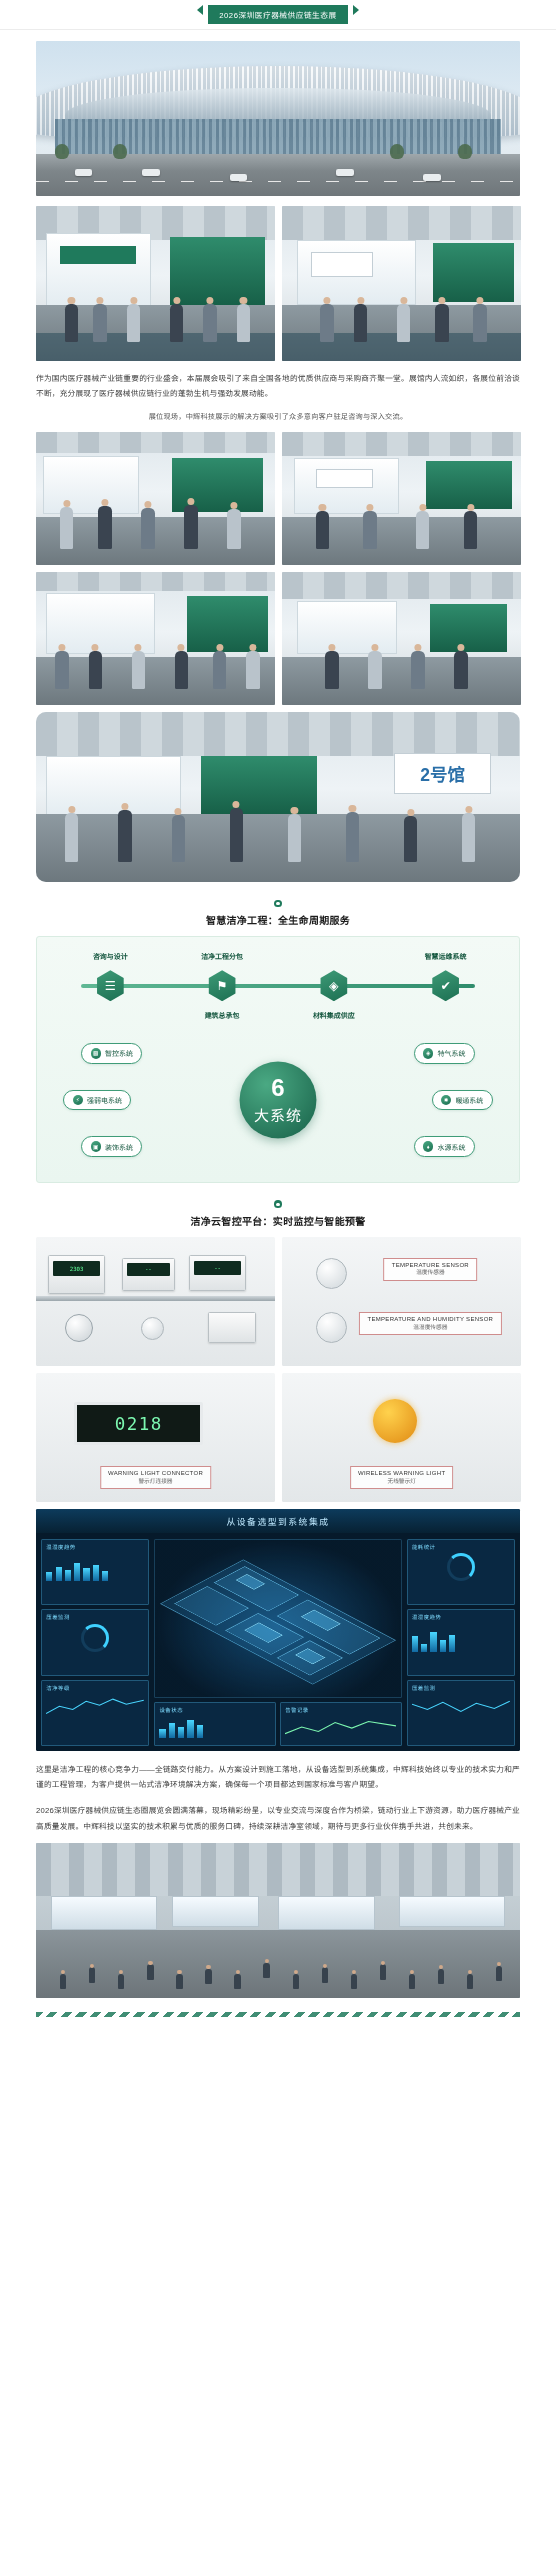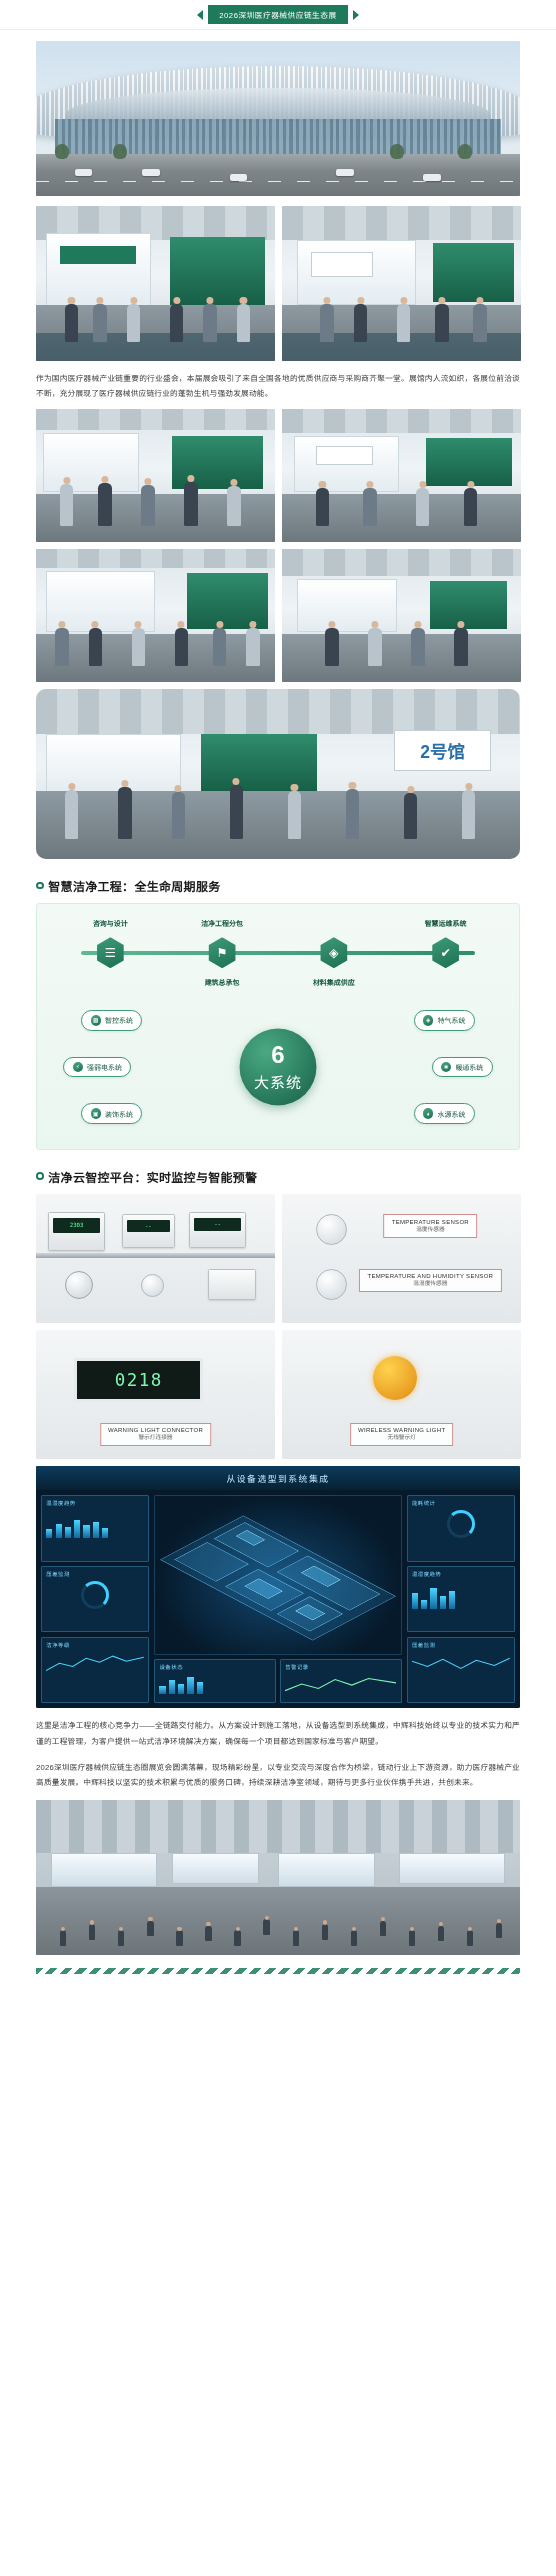--- a/index.html
+++ b/index.html
@@ -15,21 +15,21 @@
     width: 556px;
     height: 30px;
     background: #ffffff;
     display: flex;
     align-items: center;
     justify-content: center;
     border-bottom: 0.5px solid #ececec;
   }
   .top-banner-inner {
     display: flex;
-    align-items: center;
+    align-items: flex-start;
     gap: 5.2px;
   }
   .tb-arrow {
     width: 0; height: 0;
     border-top: 5.7px solid transparent;
     border-bottom: 5.7px solid transparent;
   }
   .tb-arrow.left { border-right: 6.7px solid #1f7a5c; }
   .tb-arrow.right { border-left: 6.7px solid #1f7a5c; }
   .tb-chip {
@@ -188,23 +188,24 @@
     position:absolute; background:#ffffff; border:0.5px solid #c3ced5;
   }
 
   
   .sec-head {
     width: 484px;
     margin: 17.5px 0 0 0;
     display: flex;
     align-items: center;
     gap: 4.6px;
-    font-size: 12px;
+    font-size: 10px;
     color: #1d1d1d;
     font-weight: bold;
+    flex-direction: column;
   }
   .sec-head .dot {
     width: 7.7px; height: 7.7px; border-radius: 50%;
     background: #1f7a5c;
     position: relative; flex: none;
   }
   .sec-head .dot:after {
     content:""; position:absolute; left:2.1px; top:2.1px;
     width:3.6px; height:3.6px; border-radius:50%; background:#fff;
   }
@@ -529,20 +530,21 @@
         <div class="person l" style="left:48%"></div>
         <div class="person" style="left:64%"></div>
         <div class="person w" style="left:80%"></div>
       </div>
     </div>
 
     <p class="para">
       <span>作为国内医疗器械产业链重要的行业盛会，本届展会吸引了来自全国各地的优质供应商与采购商齐聚一堂。展馆内人流如织，各展位前洽谈不断，充分展现了医疗器械供应链行业的蓬勃生机与强劲发展动能。</span>
     </p>
 
+    <p class="para" style="text-align:center;margin-top:7.2px;font-size:7.2px;color:#555">展位现场，中辉科技展示的解决方案吸引了众多意向客户驻足咨询与深入交流。</p>
 
     <div class="grid2b">
       <div class="cell photo booth">
         <div class="ceil" style="height:16%"></div>
         <div class="wall" style="left:3%;width:40%;top:18%;height:44%"></div>
         <div class="wall2" style="right:5%;width:38%;top:20%;height:40%"></div>
         <div class="floor"></div>
         <div class="person l" style="left:10%;height:42px"></div>
         <div class="person" style="left:26%;height:43px"></div>
         <div class="person w" style="left:44%;height:41px"></div>

